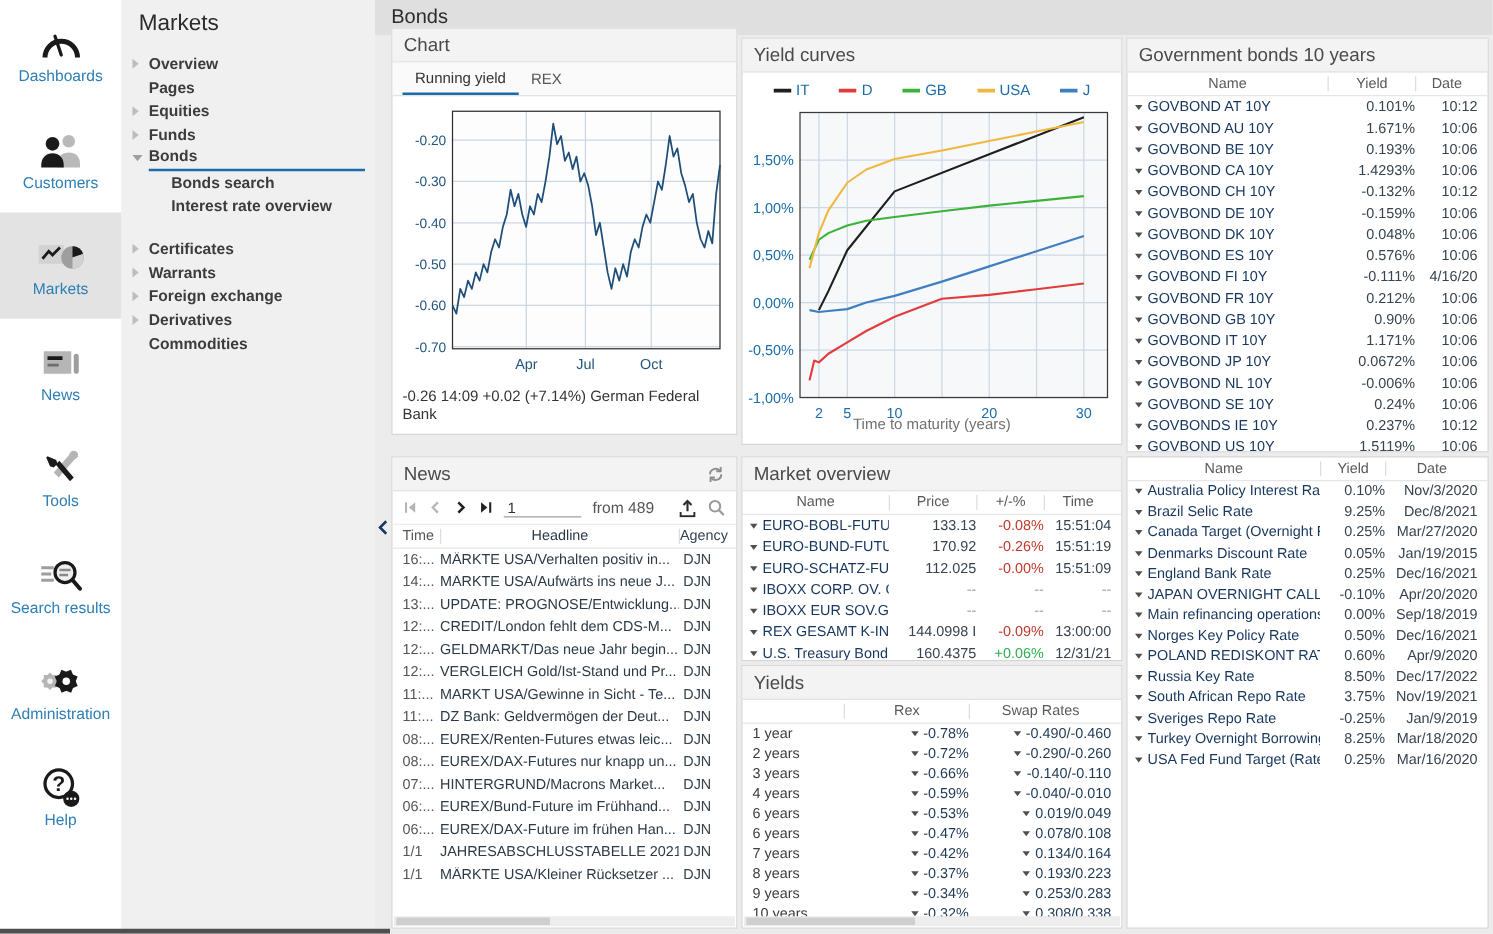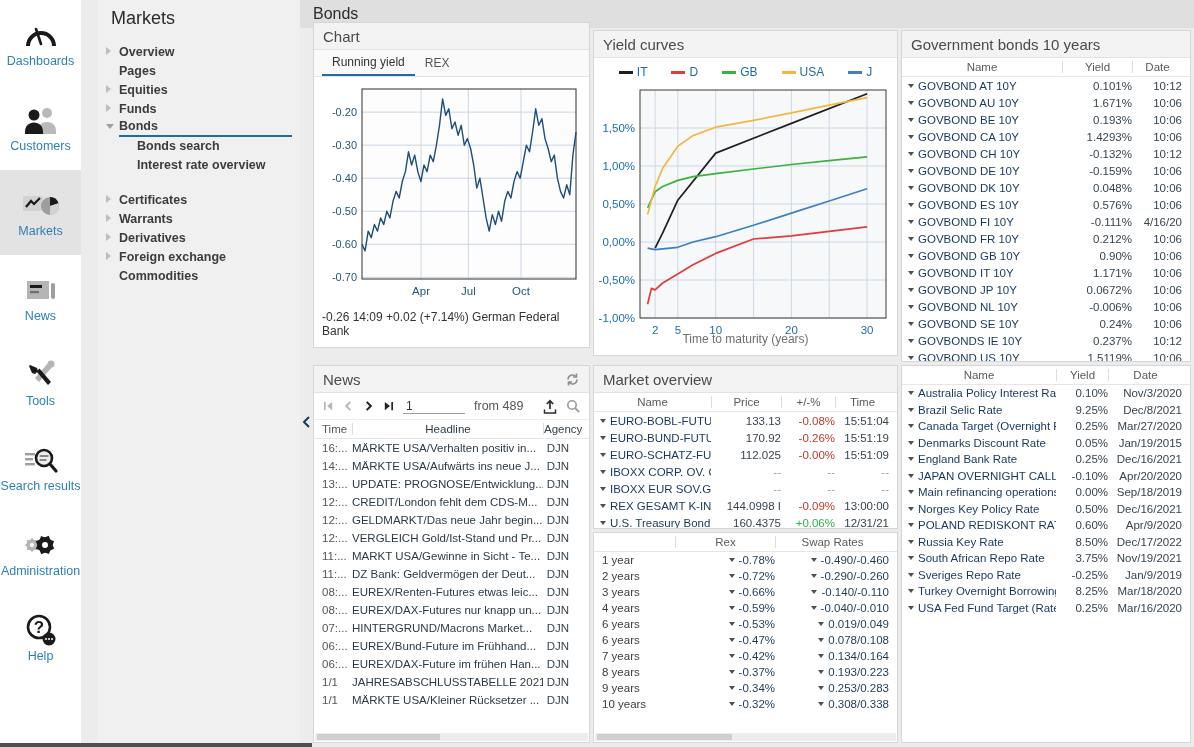--- a/index.html
+++ b/index.html
@@ -1,21 +1,21 @@
 <!DOCTYPE html>
 <html><head>
 <meta charset="utf-8">
 <style>
   html,body{margin:0;padding:0;}
   body{width:1194px;height:747px;overflow:hidden;background:#ececec;
        font-family:"Liberation Sans",sans-serif;-webkit-font-smoothing:antialiased;}
   .app{position:relative;width:1194px;height:747px;}
 
   
-  .sidebar{position:absolute;left:0;top:0;width:81px;height:747px;background:#fff;z-index:3;}
+  .sidebar{position:absolute;left:0;top:0;width:97px;height:747px;background:#fff;z-index:3;}
   .sb-item{height:85px;display:flex;flex-direction:column;align-items:center;justify-content:center;cursor:pointer;}
   .sb-item.active{background:#e3e3e3;}
   .sb-label{margin-top:3px;font-size:12.5px;color:#2e7fb5;text-align:center;line-height:13px;}
   .sb-icon{height:34px;display:flex;align-items:center;}
 
   
   .navpanel{position:absolute;left:97px;top:0;width:203px;height:747px;background:#f0f0f0;z-index:2;}
   .nav-title{padding:8px 0 12px 14px;font-size:18px;color:#2b2b2b;}
   .tree-row{display:flex;align-items:center;height:19px;padding-left:9px;cursor:pointer;}
   .tree-row.gap{margin-top:15px;}
@@ -232,25 +232,25 @@
         <div class="tree-row gap">
           <span class="tree-arrow right"></span>
           <span class="tree-wrap"><span class="tree-label">Certificates</span></span>
         </div>
         <div class="tree-row">
           <span class="tree-arrow right"></span>
           <span class="tree-wrap"><span class="tree-label">Warrants</span></span>
         </div>
         <div class="tree-row">
           <span class="tree-arrow right"></span>
-          <span class="tree-wrap"><span class="tree-label">Derivatives</span></span>
+          <span class="tree-wrap"><span class="tree-label">Foreign exchange</span></span>
         </div>
         <div class="tree-row">
           <span class="tree-arrow right"></span>
-          <span class="tree-wrap"><span class="tree-label">Foreign exchange</span></span>
+          <span class="tree-wrap"><span class="tree-label">Derivatives</span></span>
         </div>
         <div class="tree-row">
           <span class="tree-arrow"></span>
           <span class="tree-wrap"><span class="tree-label">Commodities</span></span>
         </div>
       </div>
   </nav>
 
   <div class="topbar">
     <span class="page-title">Bonds</span>
@@ -644,20 +644,23 @@
         <div class="trow">
           <span class="cname"><span class="tri"></span>U.S. Treasury Bond</span>
           <span class="cval w1">160.4375</span>
           <span class="cval w2 pos">+0.06%</span>
           <span class="cval w3">12/31/21</span>
         </div>
       </div>
   </section>
 
   <section class="panel yields-panel yields">
+    <div class="panel-h">
+      <span class="panel-title">Yields</span>
+    </div>
     <div class="thead">
       <span class="ch wlab"></span>
       <span class="ch w1 sep">Rex</span>
       <span class="ch w2 sep">Swap Rates</span>
     </div>
     <div id="yields-body">
         <div class="trow">
           <span class="wlab">1 year</span>
           <span class="vcell w1"><span class="tri"></span>-0.78%</span>
           <span class="vcell w2"><span class="tri"></span>-0.490/-0.460</span>

